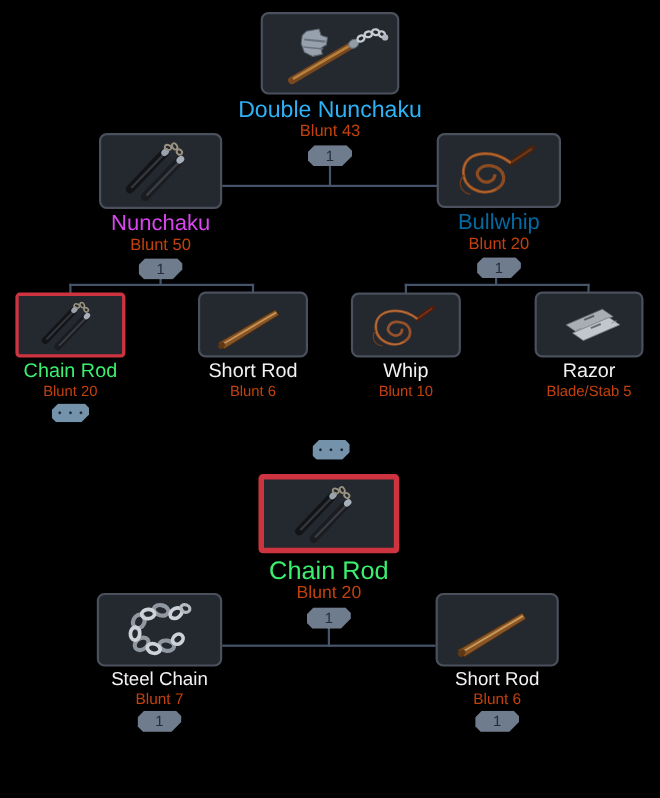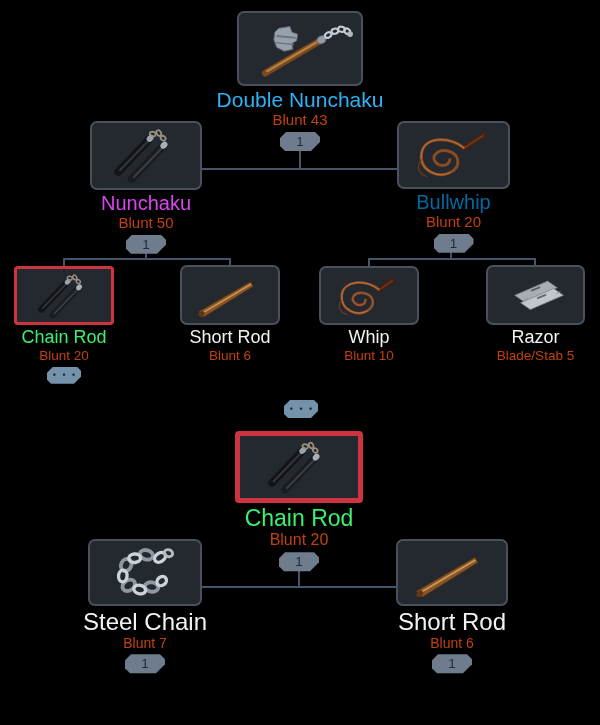--- a/index.html
+++ b/index.html
@@ -9,21 +9,21 @@
   .line{position:absolute;background:#46546b;z-index:0;}
   
   .node{position:absolute;display:flex;flex-direction:column;align-items:center;z-index:1;}
   .tile{box-sizing:border-box;width:100%;background:#24282f;border:2px solid #4a505c;
         border-radius:7px;display:flex;align-items:center;justify-content:center;overflow:hidden;}
   .tile.hl3{border:3px solid #ce3440;border-radius:4px;}
   .tile.hl5{border:5px solid #ce3440;border-radius:4px;}
   .tile svg{width:96%;height:94%;display:block;}
   .nm{white-space:nowrap;line-height:1.15;margin-top:2px;text-shadow:0 1px 2px #000;}
   .st{color:#c2410c;line-height:1.12;white-space:nowrap;text-shadow:0 1px 2px #000;}
-  .f21{font-size:21px;} .f20{font-size:20px;} .f18{font-size:18px;} .f23{font-size:23px;} .f19{font-size:24px;}
+  .f21{font-size:21px;} .f20{font-size:20px;} .f18{font-size:18px;} .f23{font-size:23px;} .f19{font-size:17px;}
   .s15{font-size:15px;} .s13{font-size:13.5px;} .s16{font-size:16px;} .s14{font-size:14px;}
   .badge{margin-top:3px;width:40px;height:19px;background:#6e7c8e;color:#232c38;
          font-size:13.5px;display:flex;align-items:center;justify-content:center;
          clip-path:polygon(6px 0,calc(100% - 5px) 0,100% 5px,100% calc(100% - 9px),calc(100% - 9px) 100%,5px 100%,0 calc(100% - 5px),0 6px);
          filter:drop-shadow(0 1px 0 rgba(164,176,190,.75));}
   .more{margin-top:4px;width:34px;height:17px;background:#7492aa;color:#1f2a38;
         font-size:9px;font-weight:bold;letter-spacing:2px;display:flex;align-items:center;justify-content:center;
         padding-left:2px;box-sizing:border-box;
         clip-path:polygon(6px 0,calc(100% - 4px) 0,100% 4px,100% calc(100% - 7px),calc(100% - 7px) 100%,4px 100%,0 calc(100% - 4px),0 6px);}
   .sep{position:absolute;left:284px;top:400px;width:34px;height:18px;margin:0;z-index:1;}

